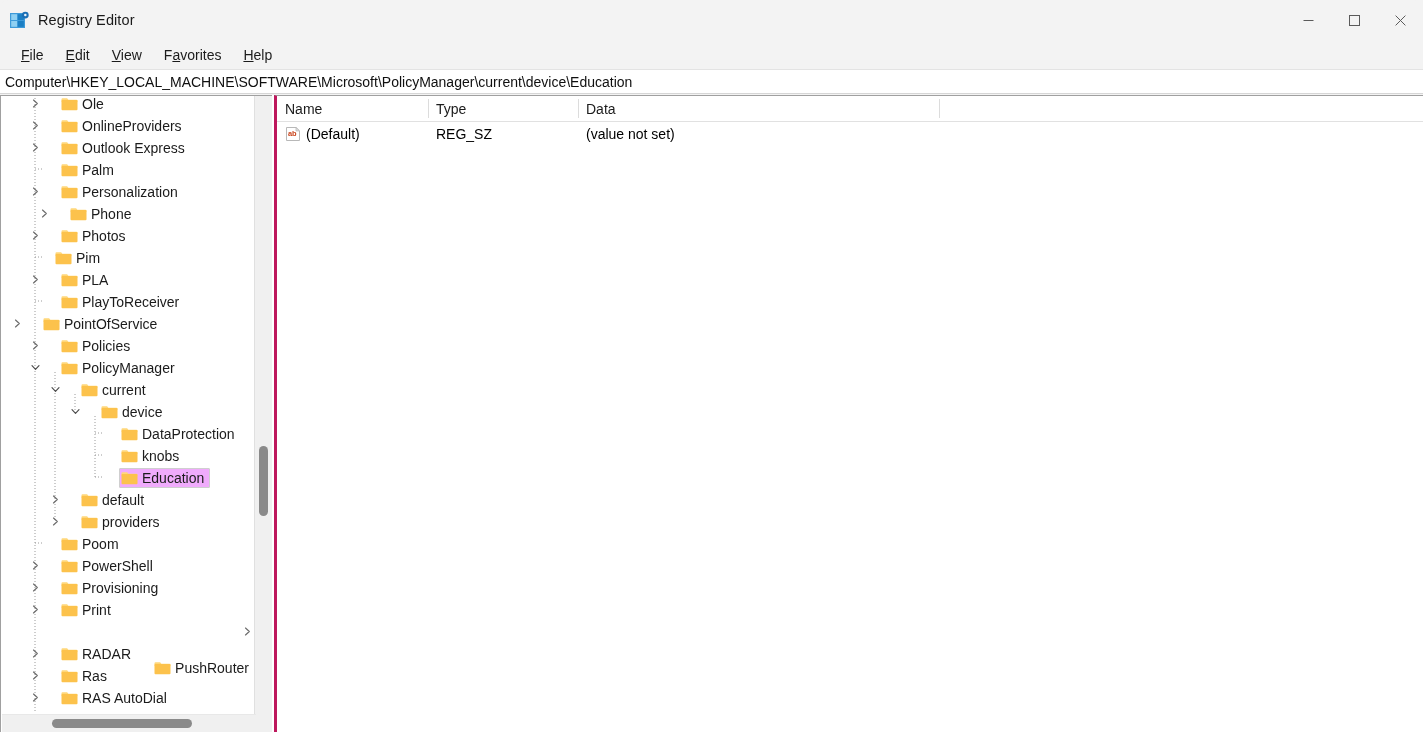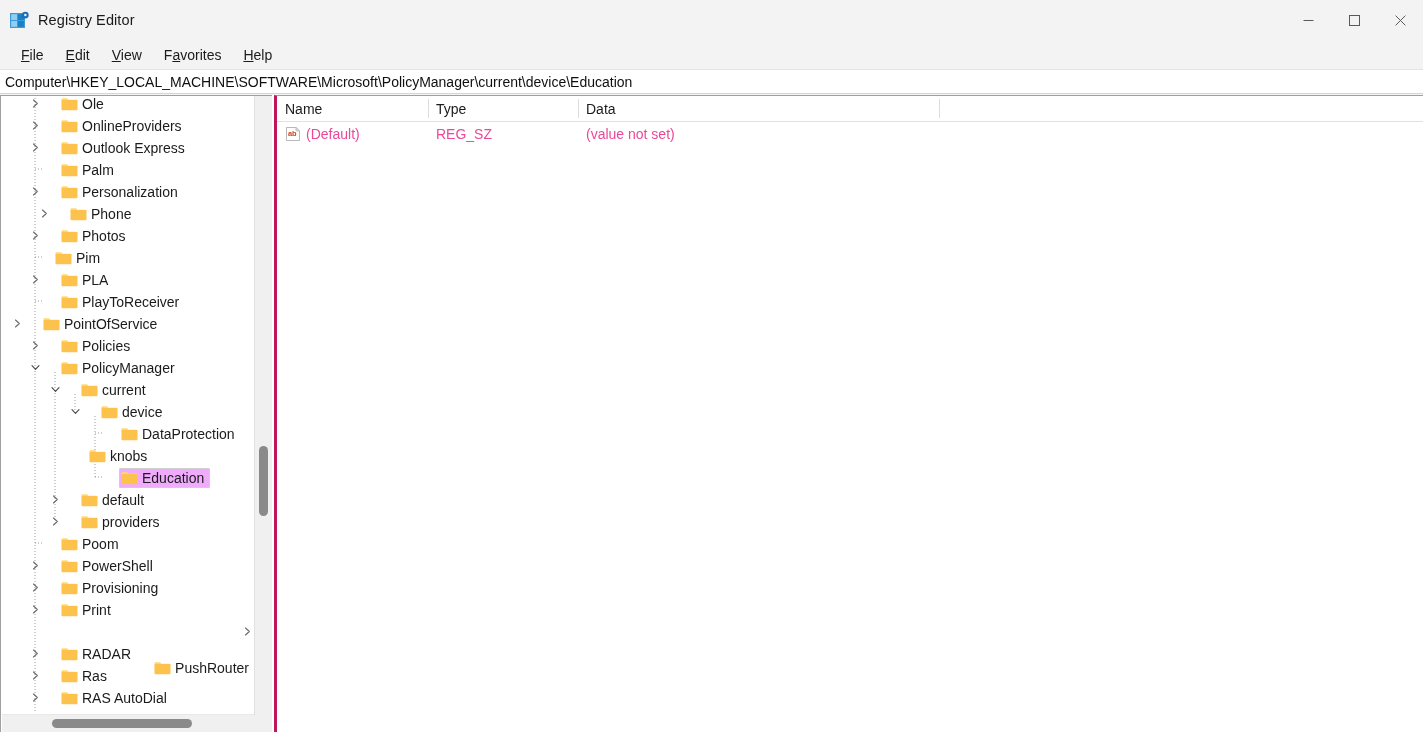--- a/index.html
+++ b/index.html
@@ -268,21 +268,21 @@
     position: relative;
     height: 24px;
   }
   .cell {
     position: absolute;
     top: 0;
     height: 24px;
     display: flex;
     align-items: center;
     font-size: 14px;
-    color: #ec4899;
+    color: #000000;
     padding-left: 8px;
     box-sizing: border-box;
     white-space: nowrap;
   }
   .sz-icon { width: 16px; height: 16px; flex: none; margin-right: 5px; }
 </style>
 </head>
 <body>
 
 <div class="window">
@@ -554,21 +554,21 @@
             <div class="tree-row" style="padding-left: 86px;">
               <span class="twisty"></span>
               <span class="sel-box">
                 <span class="folder"><svg width="17" height="14" viewBox="0 0 17 14">
                     <path d="M0.5 2.2 a1 1 0 0 1 1-1 h4.6 l1.3 1.5 h8.1 a1 1 0 0 1 1 1 v1.1 h-16 z" fill="#ffd77a"></path>
                     <path d="M0.5 4.0 a1 1 0 0 1 1-1 h14 a1 1 0 0 1 1 1 v8.3 a1 1 0 0 1 -1 1 h-14 a1 1 0 0 1 -1 -1 z" fill="#fcc24c"></path>
                   </svg></span>
                 <span class="tree-label">DataProtection</span>
               </span>
             </div>
-            <div class="tree-row" style="padding-left: 54px;">
+            <div class="tree-row" style="padding-left: 86px;">
               <span class="twisty"></span>
               <span class="sel-box">
                 <span class="folder"><svg width="17" height="14" viewBox="0 0 17 14">
                     <path d="M0.5 2.2 a1 1 0 0 1 1-1 h4.6 l1.3 1.5 h8.1 a1 1 0 0 1 1 1 v1.1 h-16 z" fill="#ffd77a"></path>
                     <path d="M0.5 4.0 a1 1 0 0 1 1-1 h14 a1 1 0 0 1 1 1 v8.3 a1 1 0 0 1 -1 1 h-14 a1 1 0 0 1 -1 -1 z" fill="#fcc24c"></path>
                   </svg></span>
                 <span class="tree-label">knobs</span>
               </span>
             </div>
             <div class="tree-row selected" style="padding-left: 86px;">

